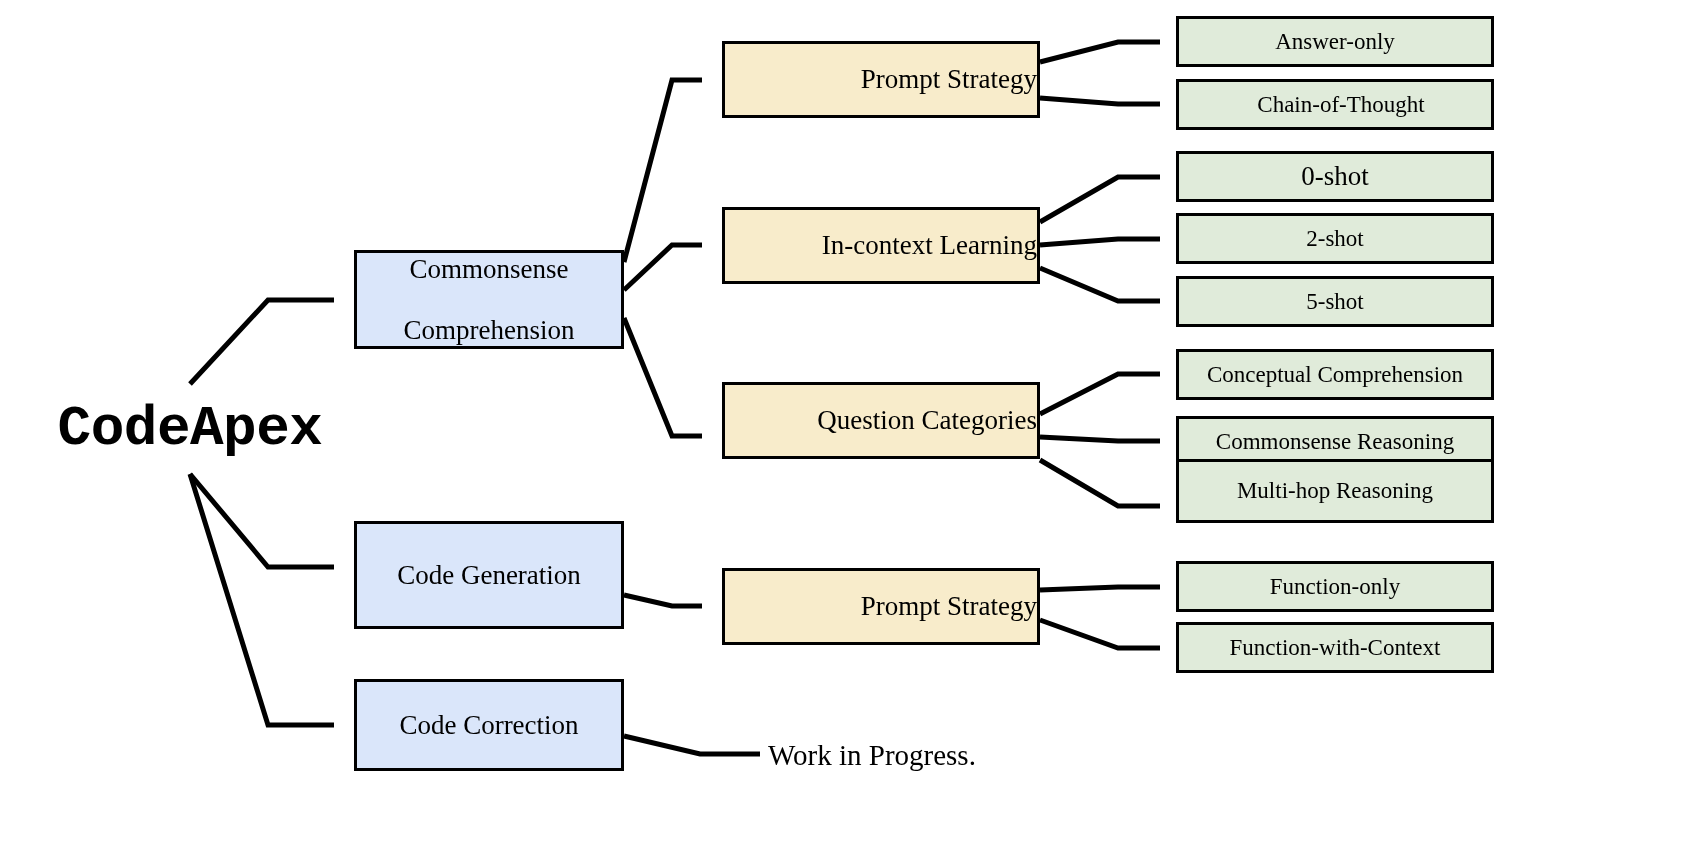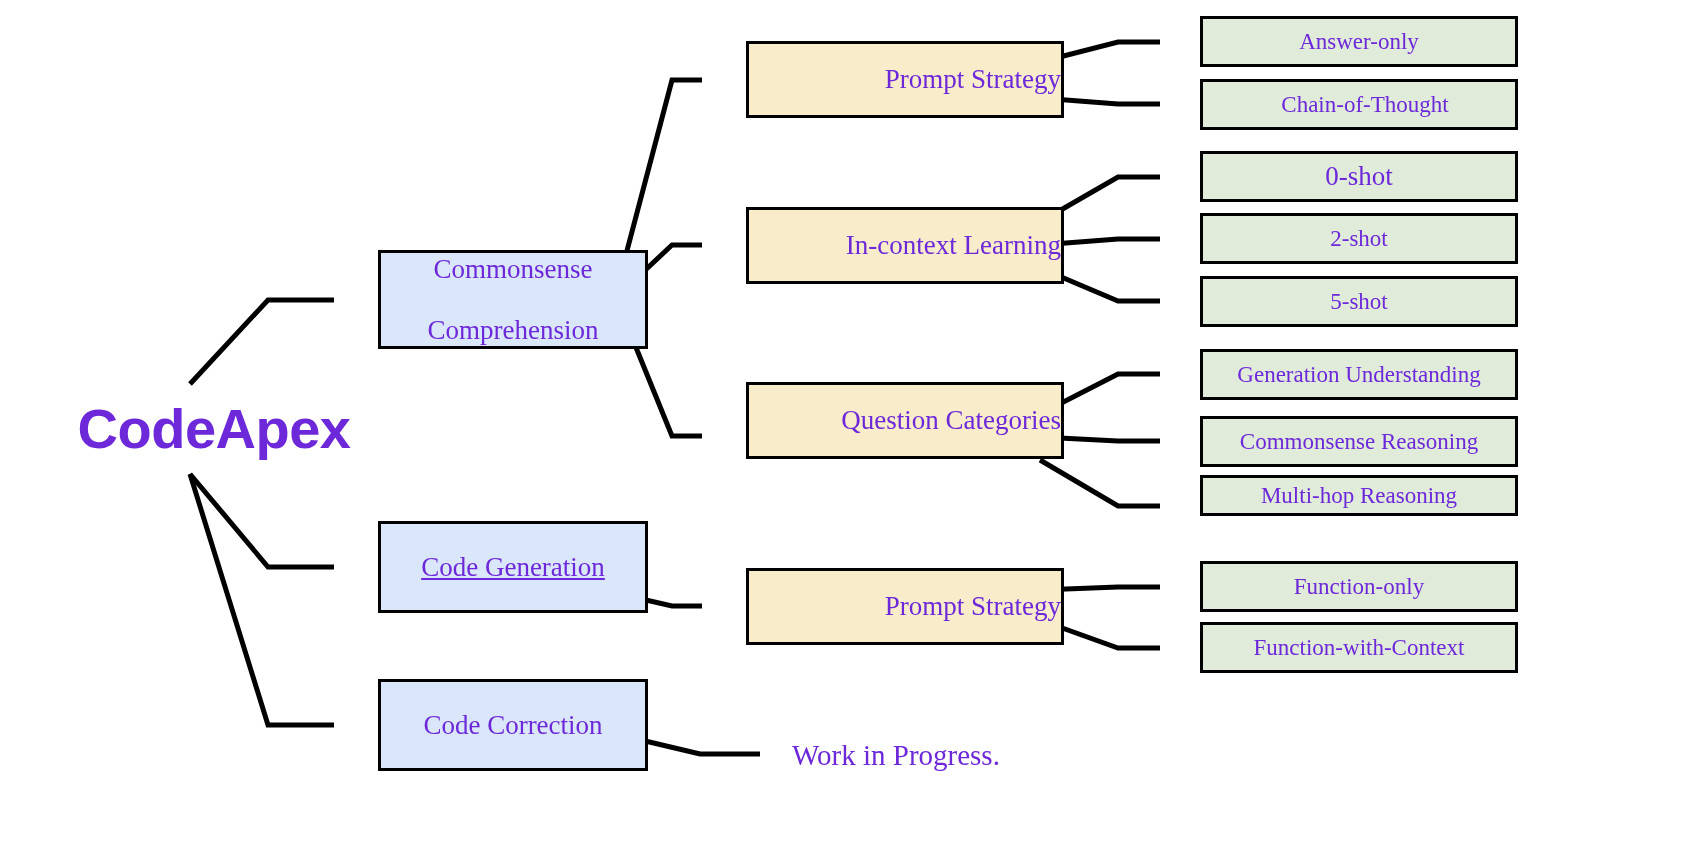--- a/index.html
+++ b/index.html
@@ -30,29 +30,28 @@
   .node {
     position: absolute;
     box-sizing: border-box;
     display: flex;
     align-items: center;
     justify-content: center;
     text-align: center;
     line-height: 1.12;
     border: 3px solid #000000;
     font-family: "Liberation Serif", "DejaVu Serif", serif;
-    color: #6d28d9;
+    color: #000000;
     z-index: 2;
-    margin-left: 24px;
   }
   .root-label {
     position: absolute;
     border: none;
     background: transparent;
-    font-family: Liberation Sans, sans-serif;
+    font-family: Liberation Mono, monospace;
     font-weight: bold;
     letter-spacing: -0.5px;
     white-space: nowrap;
     z-index: 2;
   }
   .plain-label {
     position: absolute;
     border: none;
     background: transparent;
     white-space: nowrap;
@@ -89,21 +88,21 @@
       <polyline points="1040,590 1118,587 1160,587" fill="none" stroke="#000000" stroke-width="5" stroke-linecap="butt" stroke-linejoin="miter"></polyline>
       <polyline points="1040,620 1118,648 1160,648" fill="none" stroke="#000000" stroke-width="5" stroke-linecap="butt" stroke-linejoin="miter"></polyline>
     </svg>
   <div id="nodes-layer">
       <div class="node root-label" style="left: 20px; top: 398px; width: 340px; height: 62px; font-size: 56px;">CodeApex</div>
       <div class="node lvl1" style="left: 354px; top: 250px; width: 270px; height: 99px; font-size: 27px; display: flex; flex-direction: column; justify-content: center;">
         <span style="display: block;">Commonsense</span>
         <br>
         <span>Comprehension</span>
       </div>
-      <div class="node lvl1" style="left: 354px; top: 521px; width: 270px; height: 92px; font-size: 27px; text-decoration: underline;">
+      <div class="node lvl1" style="left: 354px; top: 521px; width: 270px; height: 108px; font-size: 27px;">
         <span>Code Generation</span>
       </div>
       <div class="node lvl1" style="left: 354px; top: 679px; width: 270px; height: 92px; font-size: 27px;">
         <span>Code Correction</span>
       </div>
       <div class="node lvl2" style="left: 722px; top: 41px; width: 318px; height: 77px; font-size: 27px;">
         <span>Prompt Strategy</span>
       </div>
       <div class="node lvl2" style="left: 722px; top: 207px; width: 318px; height: 77px; font-size: 27px;">
         <span>In-context Learning</span>
@@ -123,26 +122,26 @@
       <div class="node lvl3" style="left: 1176px; top: 151px; width: 318px; height: 51px; font-size: 27px;">
         <span>0-shot</span>
       </div>
       <div class="node lvl3" style="left: 1176px; top: 213px; width: 318px; height: 51px; font-size: 23px;">
         <span>2-shot</span>
       </div>
       <div class="node lvl3" style="left: 1176px; top: 276px; width: 318px; height: 51px; font-size: 23px;">
         <span>5-shot</span>
       </div>
       <div class="node lvl3" style="left: 1176px; top: 349px; width: 318px; height: 51px; font-size: 23px;">
-        <span>Generation Understanding</span>
+        <span>Conceptual Comprehension</span>
       </div>
       <div class="node lvl3" style="left: 1176px; top: 416px; width: 318px; height: 51px; font-size: 23px;">
         <span>Commonsense Reasoning</span>
       </div>
-      <div class="node lvl3" style="left: 1176px; top: 475px; width: 318px; height: 41px; font-size: 23px;">
+      <div class="node lvl3" style="left: 1176px; top: 459px; width: 318px; height: 64px; font-size: 23px;">
         <span>Multi-hop Reasoning</span>
       </div>
       <div class="node lvl3" style="left: 1176px; top: 561px; width: 318px; height: 51px; font-size: 23px;">
         <span>Function-only</span>
       </div>
       <div class="node lvl3" style="left: 1176px; top: 622px; width: 318px; height: 51px; font-size: 23px; text-align: center;">
         <span>Function-with-Context</span>
       </div>
       <div class="node plain-label" style="left: 768px; top: 735px; width: 300px; height: 40px; font-size: 29px;">Work in Progress.</div>
     </div>

